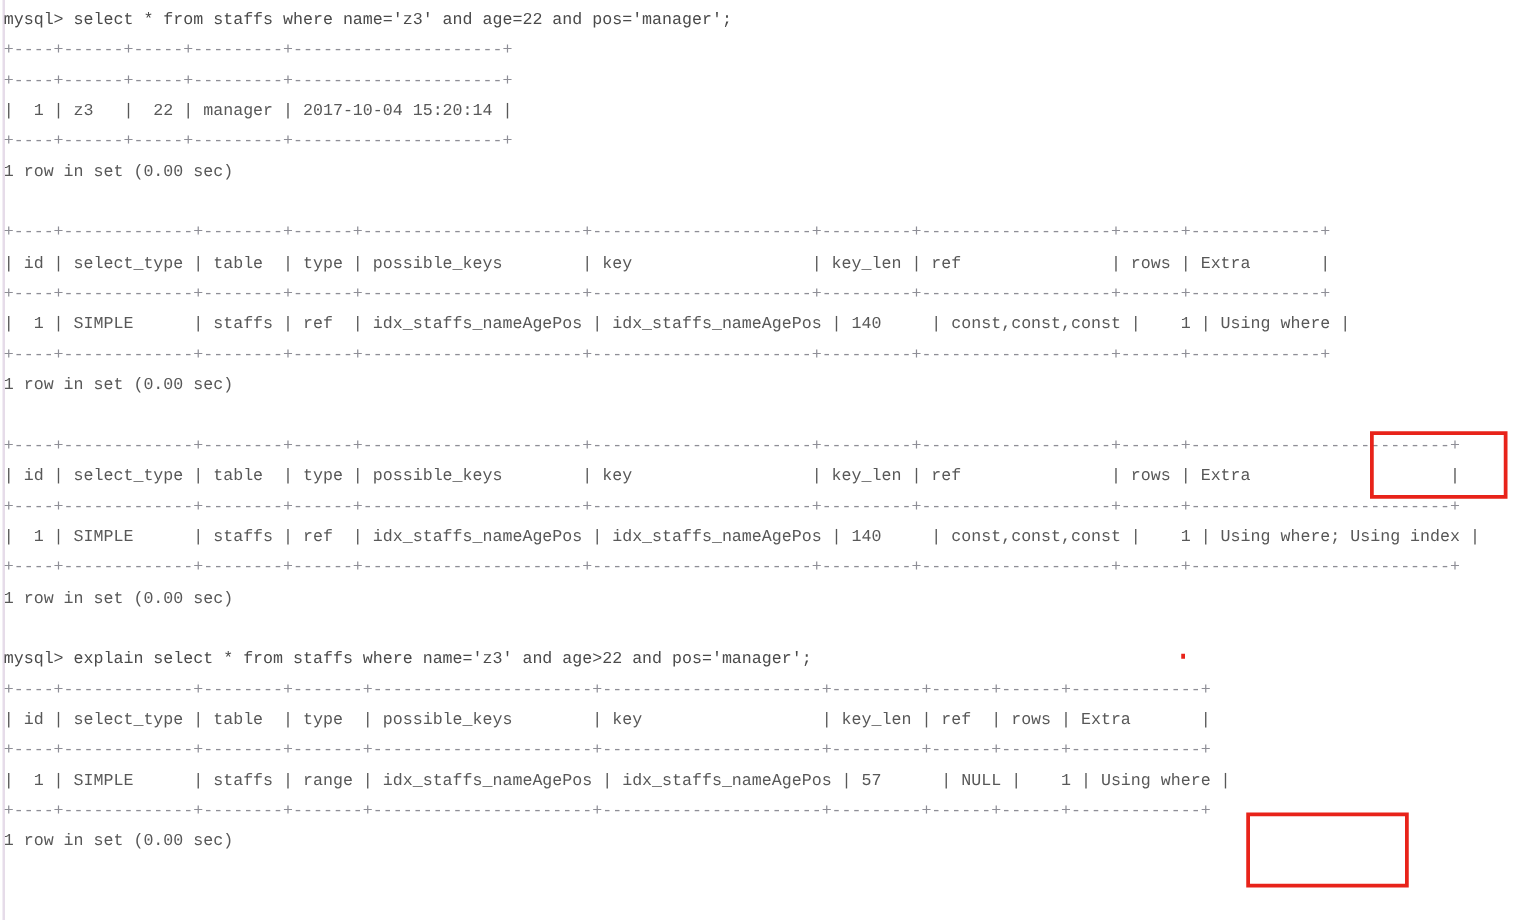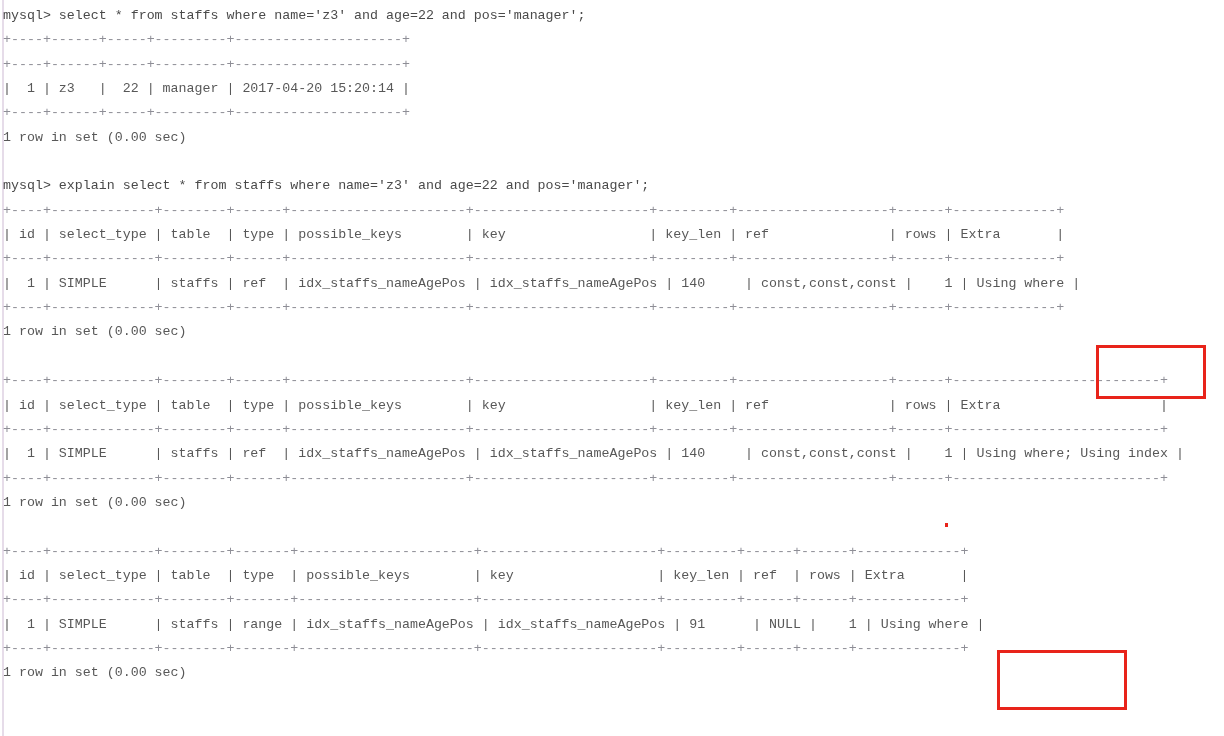--- a/index.html
+++ b/index.html
@@ -91,46 +91,46 @@
 </head>
 <body>
 
 <div id="left-gutter-rule"></div>
 
 <div id="terminal">
 
   <div class="term-line prompt">mysql&gt; select * from staffs where name='z3' and age=22 and pos='manager';</div>
   <div class="term-line rule">+----+------+-----+---------+---------------------+</div>
   <div class="term-line rule">+----+------+-----+---------+---------------------+</div>
-  <div class="term-line">|  1 | z3   |  22 | manager | 2017-04-20 15:20:14 |</div>
+  <div class="term-line">|  1 | z3   |  22 | manager | 2017-10-04 15:20:14 |</div>
   <div class="term-line rule">+----+------+-----+---------+---------------------+</div>
   <div class="term-line">1 row in set (0.00 sec)</div>
   <div class="term-line blank">&nbsp;</div>
 
-  <div class="term-line prompt">mysql&gt; explain select * from staffs where name='z3' and age=22 and pos='manager';</div>
   <div class="term-line rule">+----+-------------+--------+------+----------------------+----------------------+---------+-------------------+------+-------------+</div>
   <div class="term-line">| id | select_type | table  | type | possible_keys        | key                  | key_len | ref               | rows | Extra       |</div>
   <div class="term-line rule">+----+-------------+--------+------+----------------------+----------------------+---------+-------------------+------+-------------+</div>
   <div class="term-line">|  1 | SIMPLE      | staffs | ref  | idx_staffs_nameAgePos | idx_staffs_nameAgePos | 140     | const,const,const |    1 | Using where |</div>
   <div class="term-line rule">+----+-------------+--------+------+----------------------+----------------------+---------+-------------------+------+-------------+</div>
   <div class="term-line">1 row in set (0.00 sec)</div>
   <div class="term-line blank">&nbsp;</div>
 
   <div class="term-line rule">+----+-------------+--------+------+----------------------+----------------------+---------+-------------------+------+--------------------------+</div>
   <div class="term-line">| id | select_type | table  | type | possible_keys        | key                  | key_len | ref               | rows | Extra                    |</div>
   <div class="term-line rule">+----+-------------+--------+------+----------------------+----------------------+---------+-------------------+------+--------------------------+</div>
   <div class="term-line">|  1 | SIMPLE      | staffs | ref  | idx_staffs_nameAgePos | idx_staffs_nameAgePos | 140     | const,const,const |    1 | Using where; Using index |</div>
   <div class="term-line rule">+----+-------------+--------+------+----------------------+----------------------+---------+-------------------+------+--------------------------+</div>
   <div class="term-line">1 row in set (0.00 sec)</div>
   <div class="term-line blank">&nbsp;</div>
 
+  <div class="term-line prompt">mysql&gt; explain select * from staffs where name='z3' and age&gt;22 and pos='manager';</div>
   <div class="term-line rule">+----+-------------+--------+-------+----------------------+----------------------+---------+------+------+-------------+</div>
   <div class="term-line">| id | select_type | table  | type  | possible_keys        | key                  | key_len | ref  | rows | Extra       |</div>
   <div class="term-line rule">+----+-------------+--------+-------+----------------------+----------------------+---------+------+------+-------------+</div>
-  <div class="term-line">|  1 | SIMPLE      | staffs | range | idx_staffs_nameAgePos | idx_staffs_nameAgePos | 91      | NULL |    1 | Using where |</div>
+  <div class="term-line">|  1 | SIMPLE      | staffs | range | idx_staffs_nameAgePos | idx_staffs_nameAgePos | 57      | NULL |    1 | Using where |</div>
   <div class="term-line rule">+----+-------------+--------+-------+----------------------+----------------------+---------+------+------+-------------+</div>
   <div class="term-line">1 row in set (0.00 sec)</div>
 
 </div>
 
 <div class="highlight-box" id="highlight-using-index-1"></div>
 <div class="highlight-box" id="highlight-using-index-2"></div>
 <div id="caret-mark"></div>
 
 </body></html>

